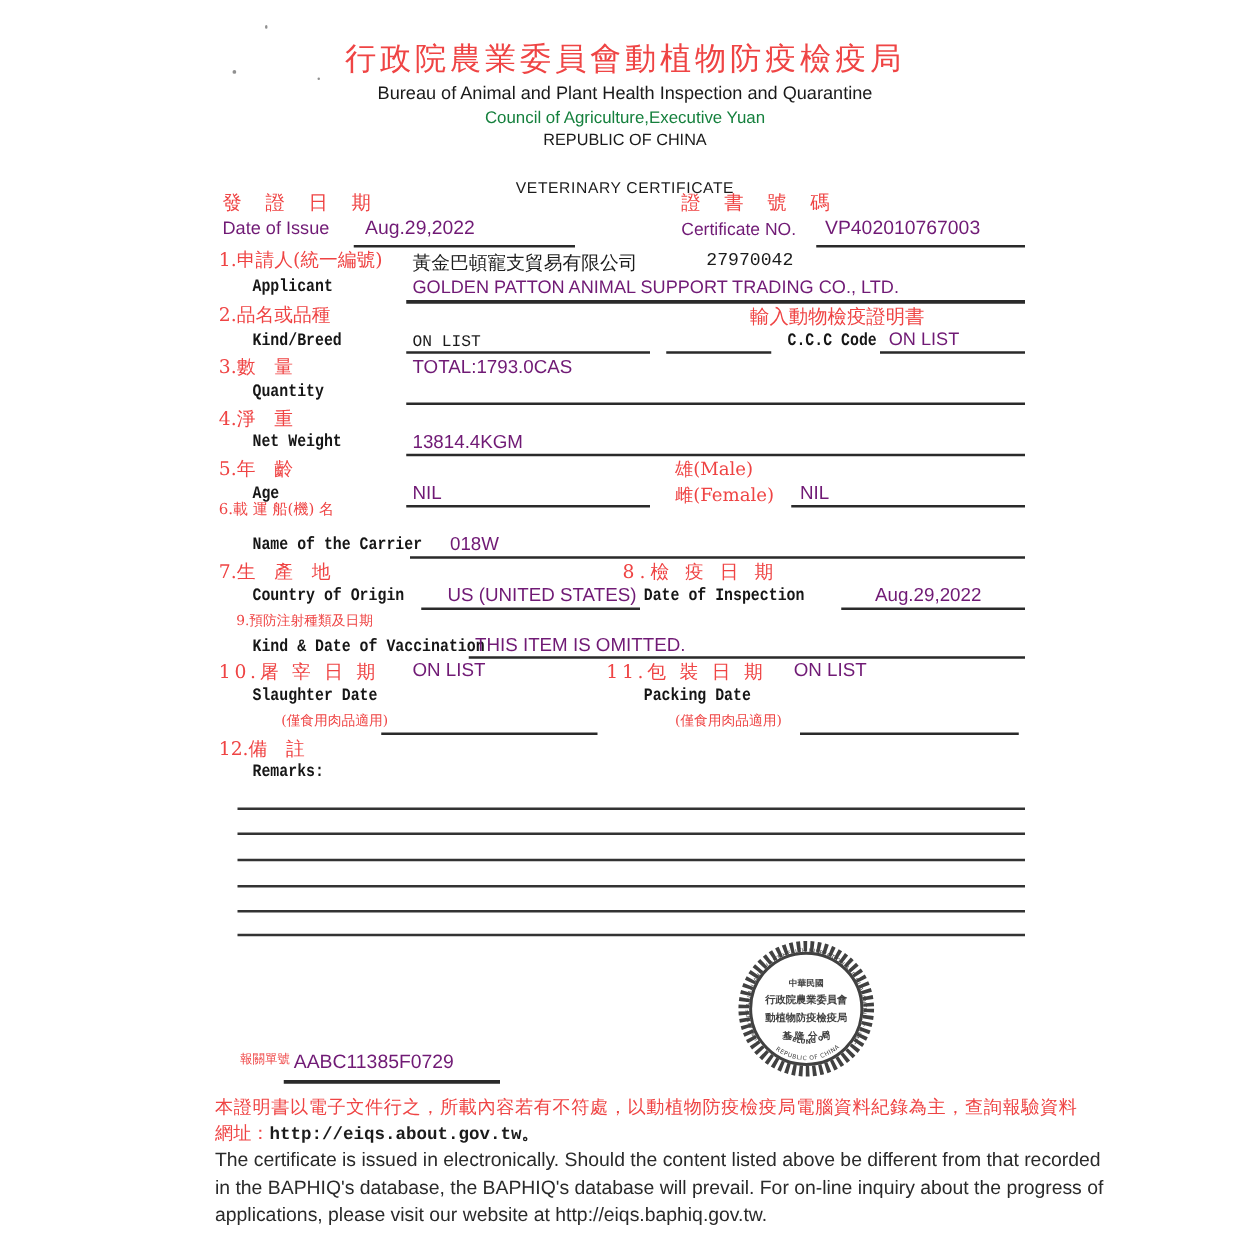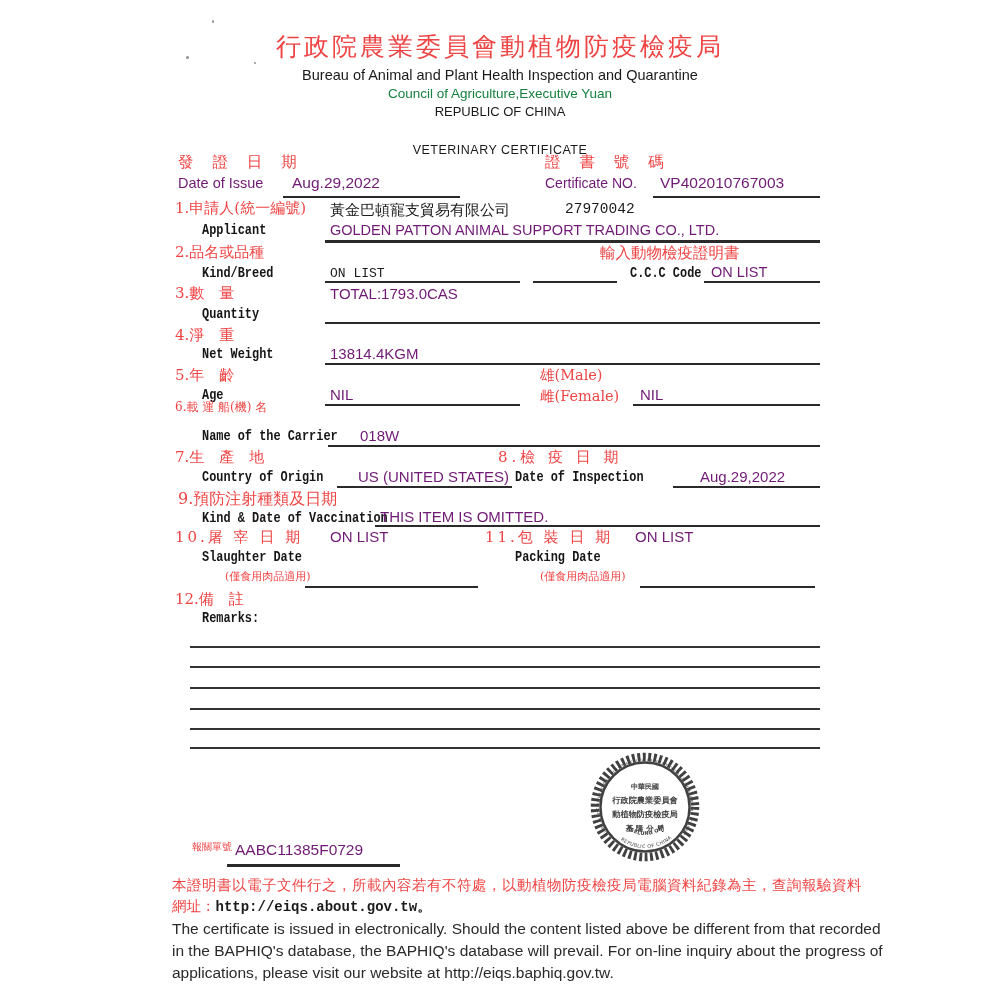--- a/index.html
+++ b/index.html
@@ -87,21 +87,21 @@
 
   <div class="abs zh" style="left:175px;top:448px;font-size:15px;">7.生　產　地</div>
   <div class="abs zh" style="left:498px;top:448px;font-size:15px;letter-spacing:4px;">8.檢 疫 日 期</div>
   <div class="abs mlabel" style="left:202px;top:469px;">Country of Origin</div>
   <div class="abs sans" style="left:358px;top:468px;font-size:15px;">US (UNITED STATES)</div>
   <div class="ul" style="left:337px;top:486px;width:175px;"></div>
   <div class="abs mlabel" style="left:515px;top:469px;">Date of Inspection</div>
   <div class="abs sans" style="left:700px;top:468px;font-size:15px;">Aug.29,2022</div>
   <div class="ul" style="left:673px;top:486px;width:147px;"></div>
 
-  <div class="abs zh" style="left:178px;top:489px;font-size:16px;">9.預防注射種類及日期</div>
+  <div class="abs zh" style="left:189px;top:489px;font-size:11px;">9.預防注射種類及日期</div>
   <div class="abs mlabel" style="left:202px;top:510px;">Kind &amp; Date of Vaccination</div>
   <div class="abs sans" style="left:380px;top:508px;font-size:15px;">THIS ITEM IS OMITTED.</div>
   <div class="ul" style="left:375px;top:525px;width:445px;"></div>
 
   <div class="abs zh" style="left:175px;top:528px;font-size:15px;letter-spacing:3px;">10.屠 宰 日 期</div>
   <div class="abs sans" style="left:330px;top:528px;font-size:15px;">ON LIST</div>
   <div class="abs zh" style="left:485px;top:528px;font-size:15px;letter-spacing:3px;">11.包 裝 日 期</div>
   <div class="abs sans" style="left:635px;top:528px;font-size:15px;">ON LIST</div>
   <div class="abs mlabel" style="left:202px;top:549px;">Slaughter Date</div>
   <div class="abs mlabel" style="left:515px;top:549px;">Packing Date</div>

